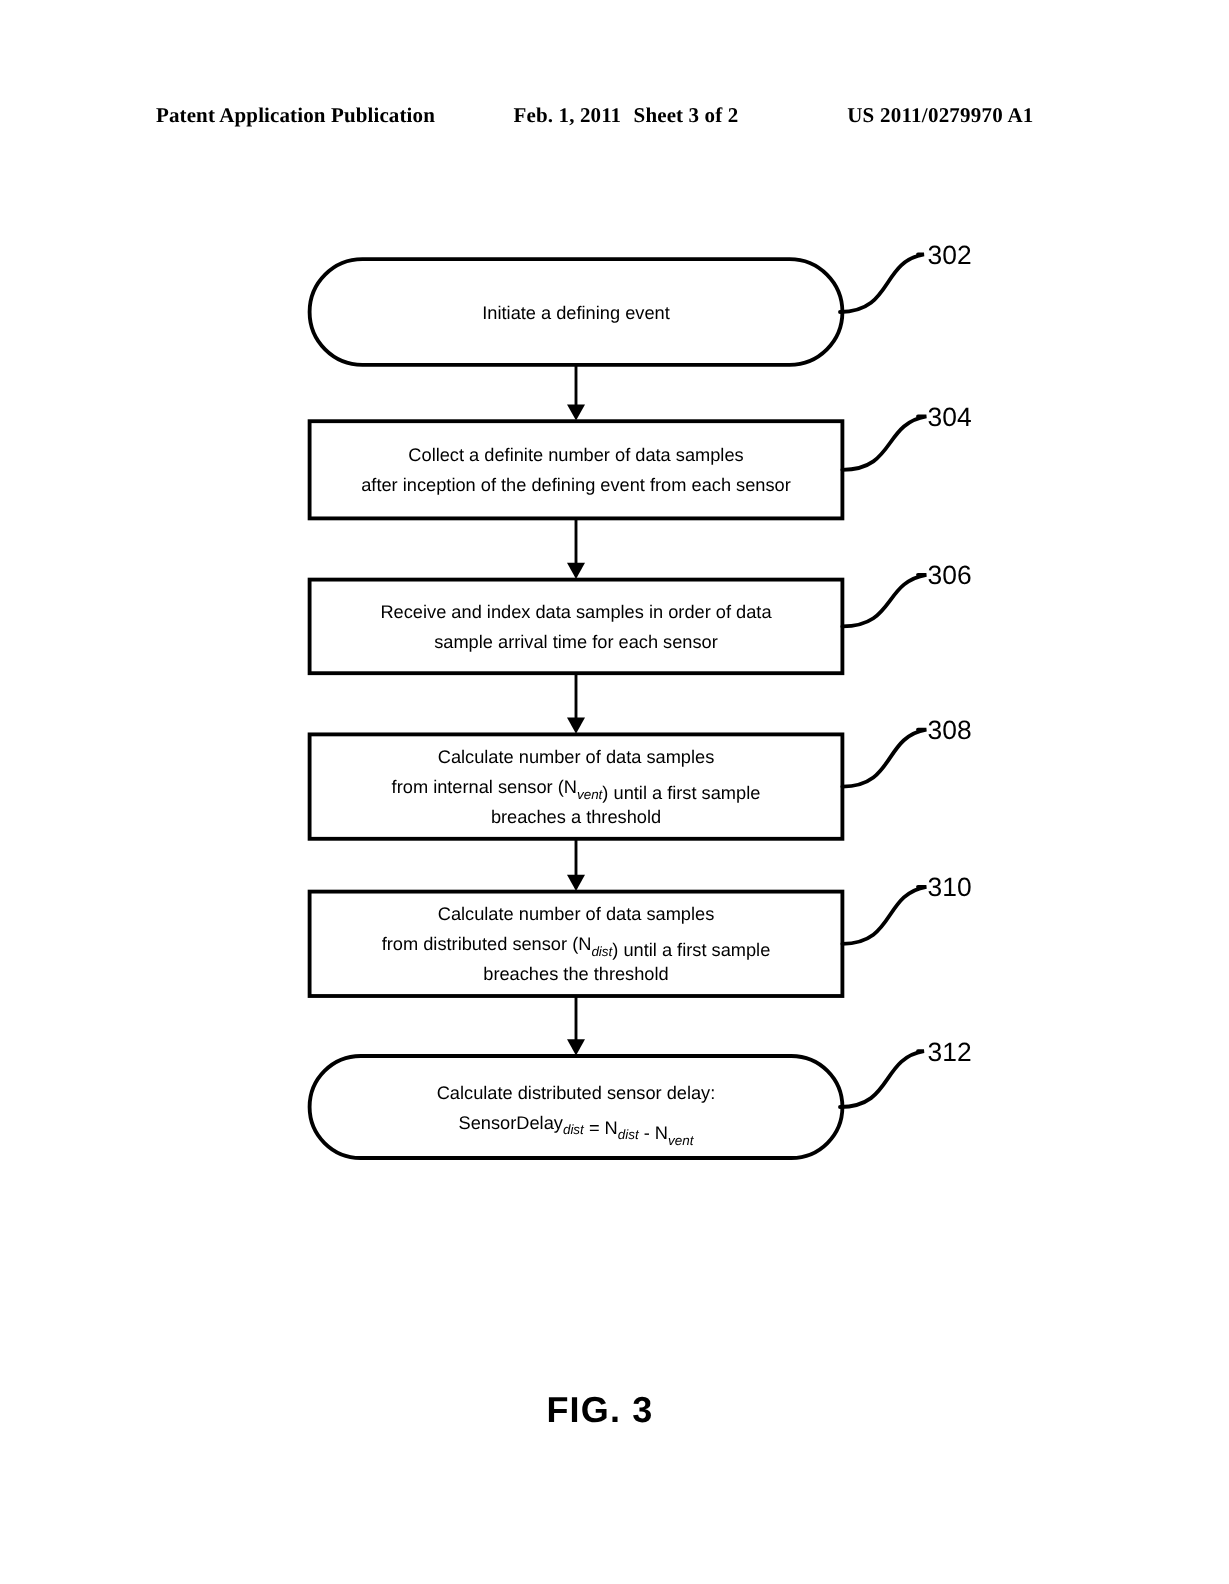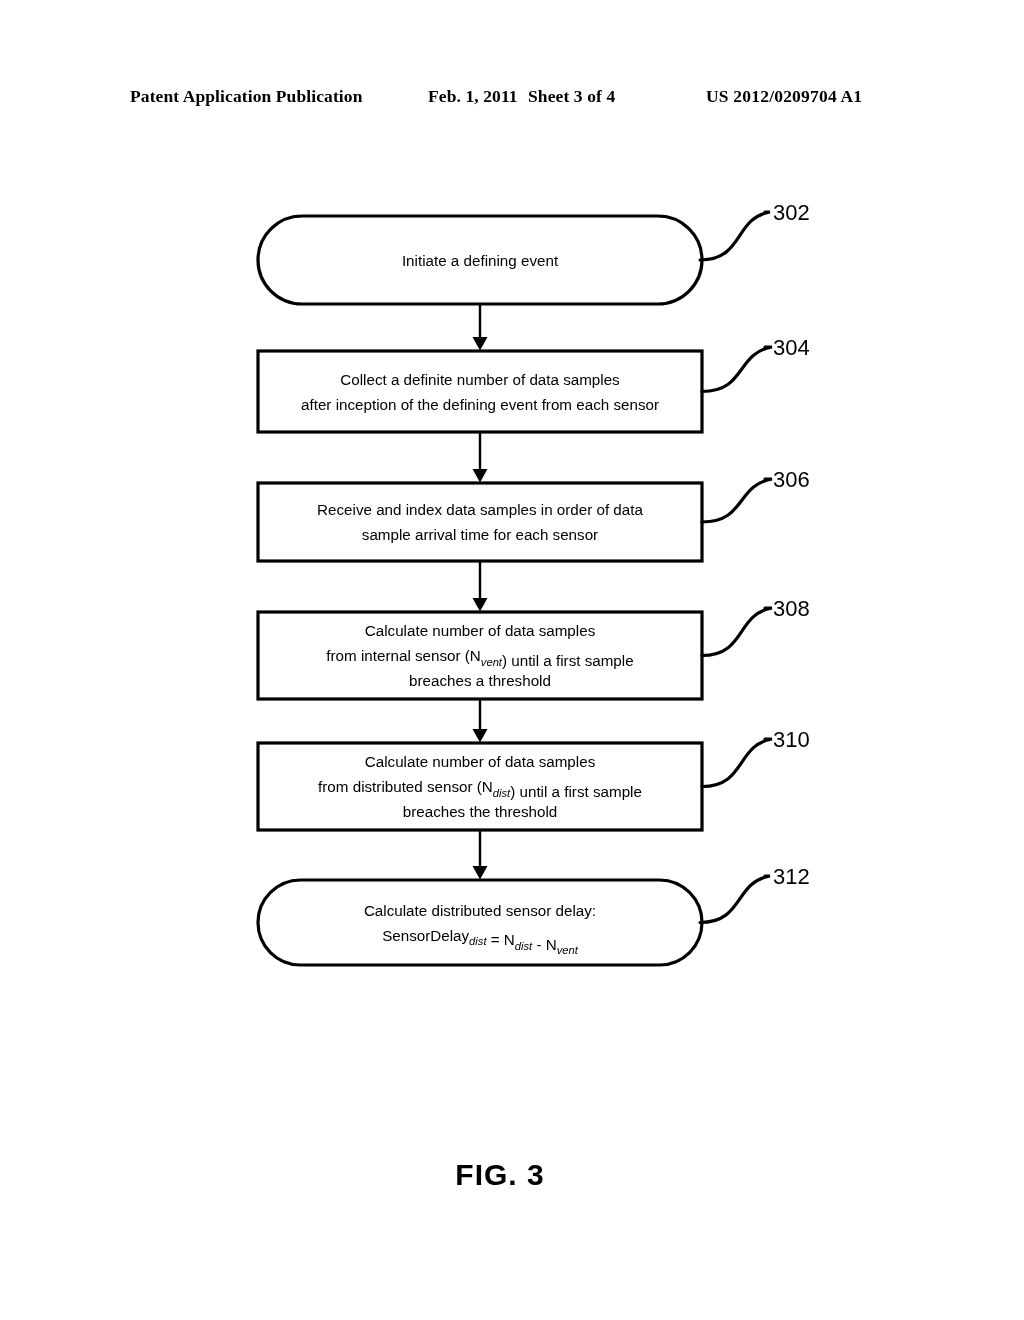--- a/index.html
+++ b/index.html
@@ -88,22 +88,22 @@
     fill: none;
     stroke-linecap: round;
   }
 </style>
 </head>
 <body>
 
 <div class="page-header">
   <span class="hdr-pub">Patent Application Publication</span>
   <span class="hdr-date">Feb. 1, 2011</span>
-  <span class="hdr-sheet">Sheet 3 of 4</span>
-  <span class="hdr-num">US 2012/0209704 A1</span>
+  <span class="hdr-sheet">Sheet 3 of 2</span>
+  <span class="hdr-num">US 2011/0279970 A1</span>
 </div>
 
 <svg id="flow" viewBox="0 0 1024 1320">
   <defs>
     <g id="arrowdef"></g>
   </defs>
 
   <g id="connectors">
       <g>
         <line x1="480" y1="304" x2="480" y2="340" class="connector"></line>

